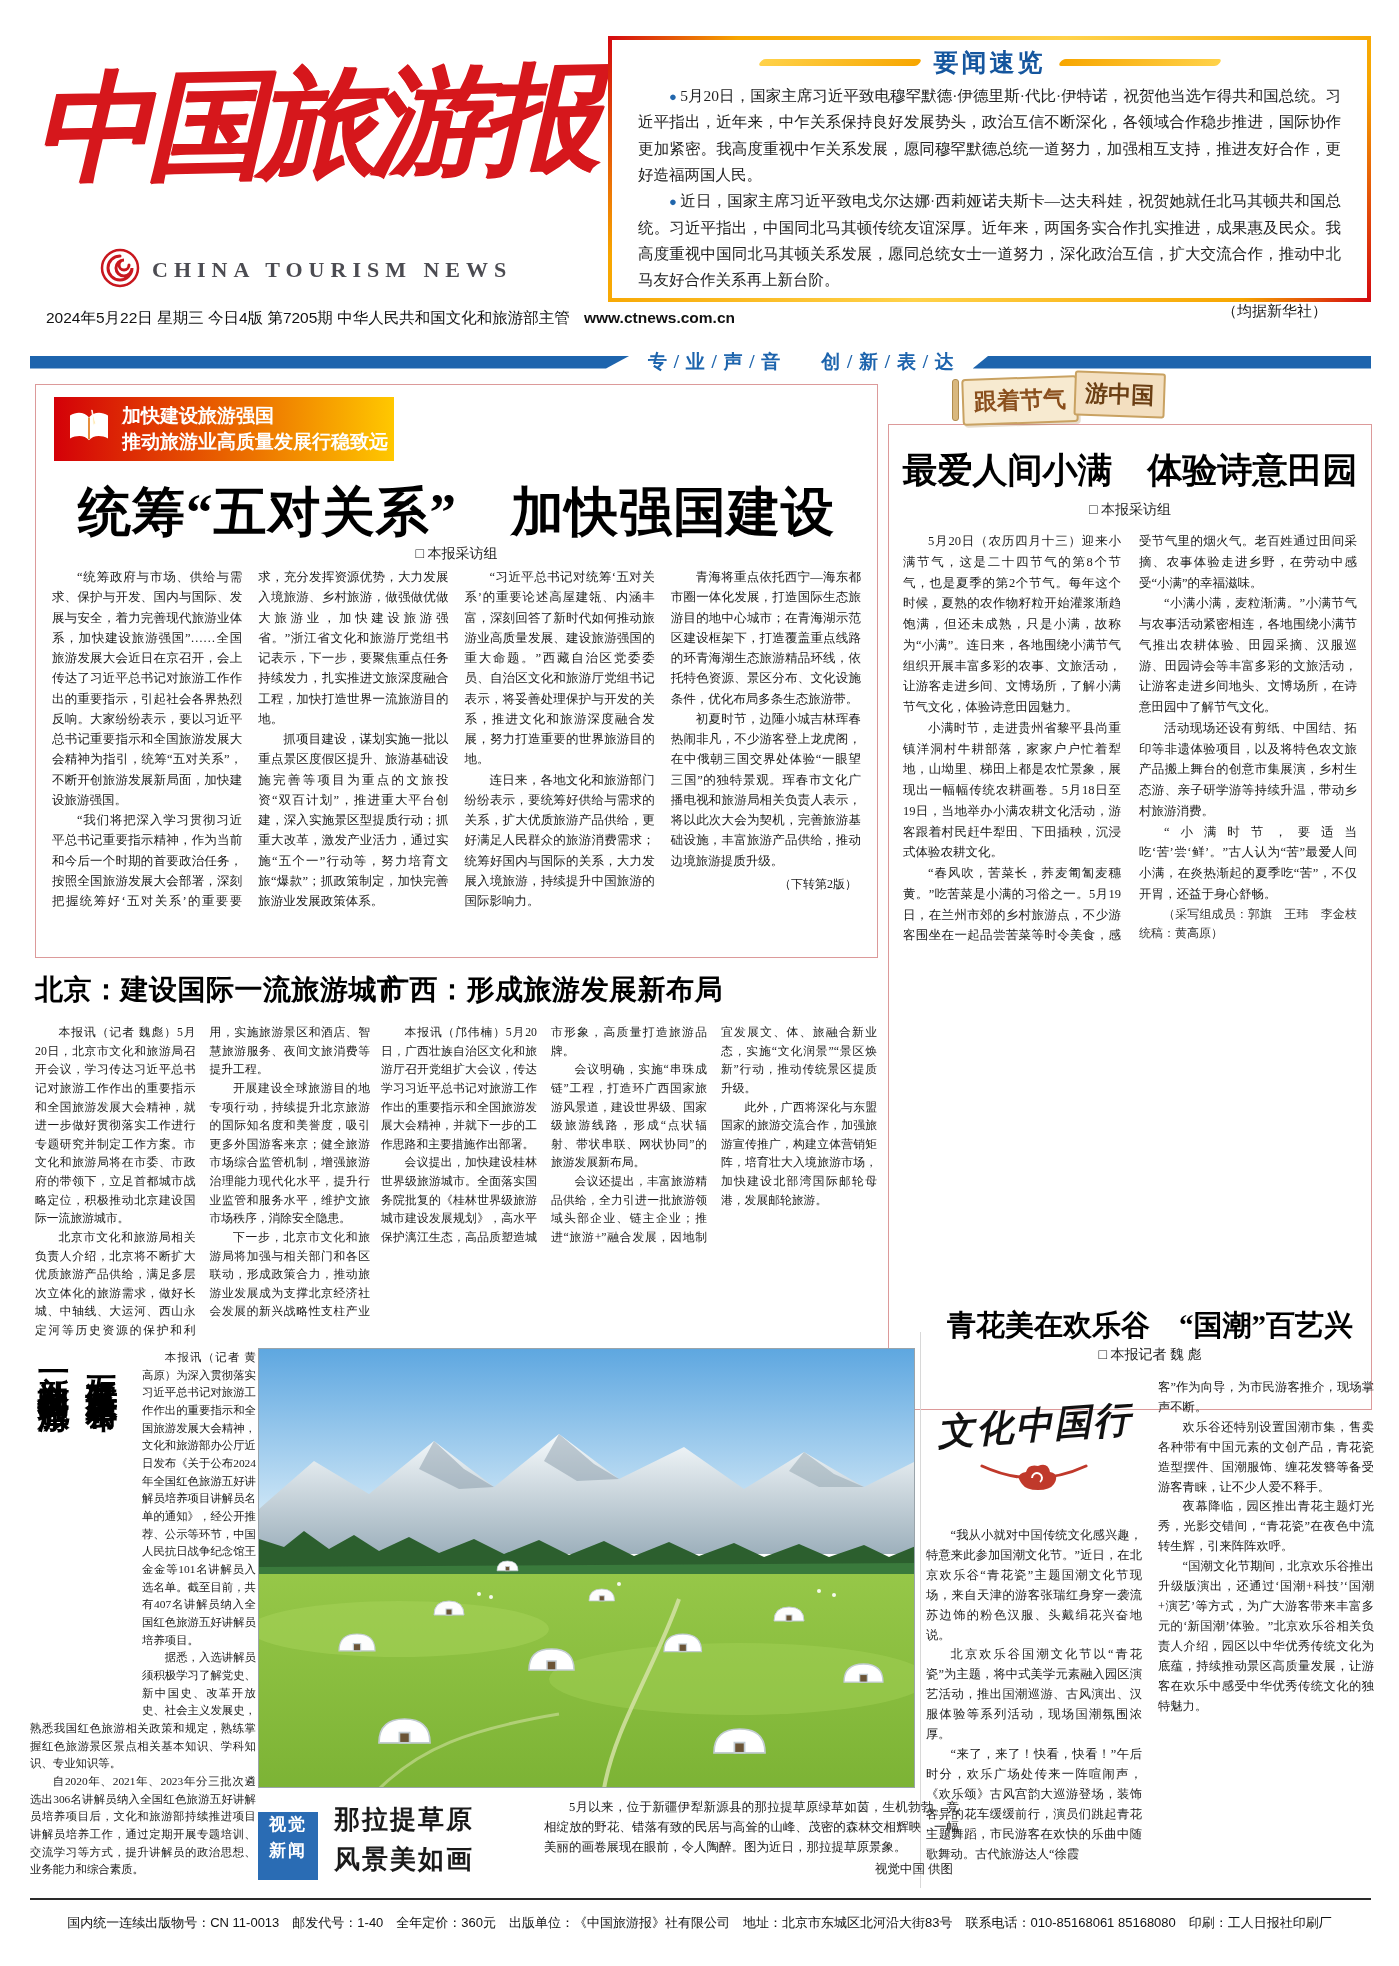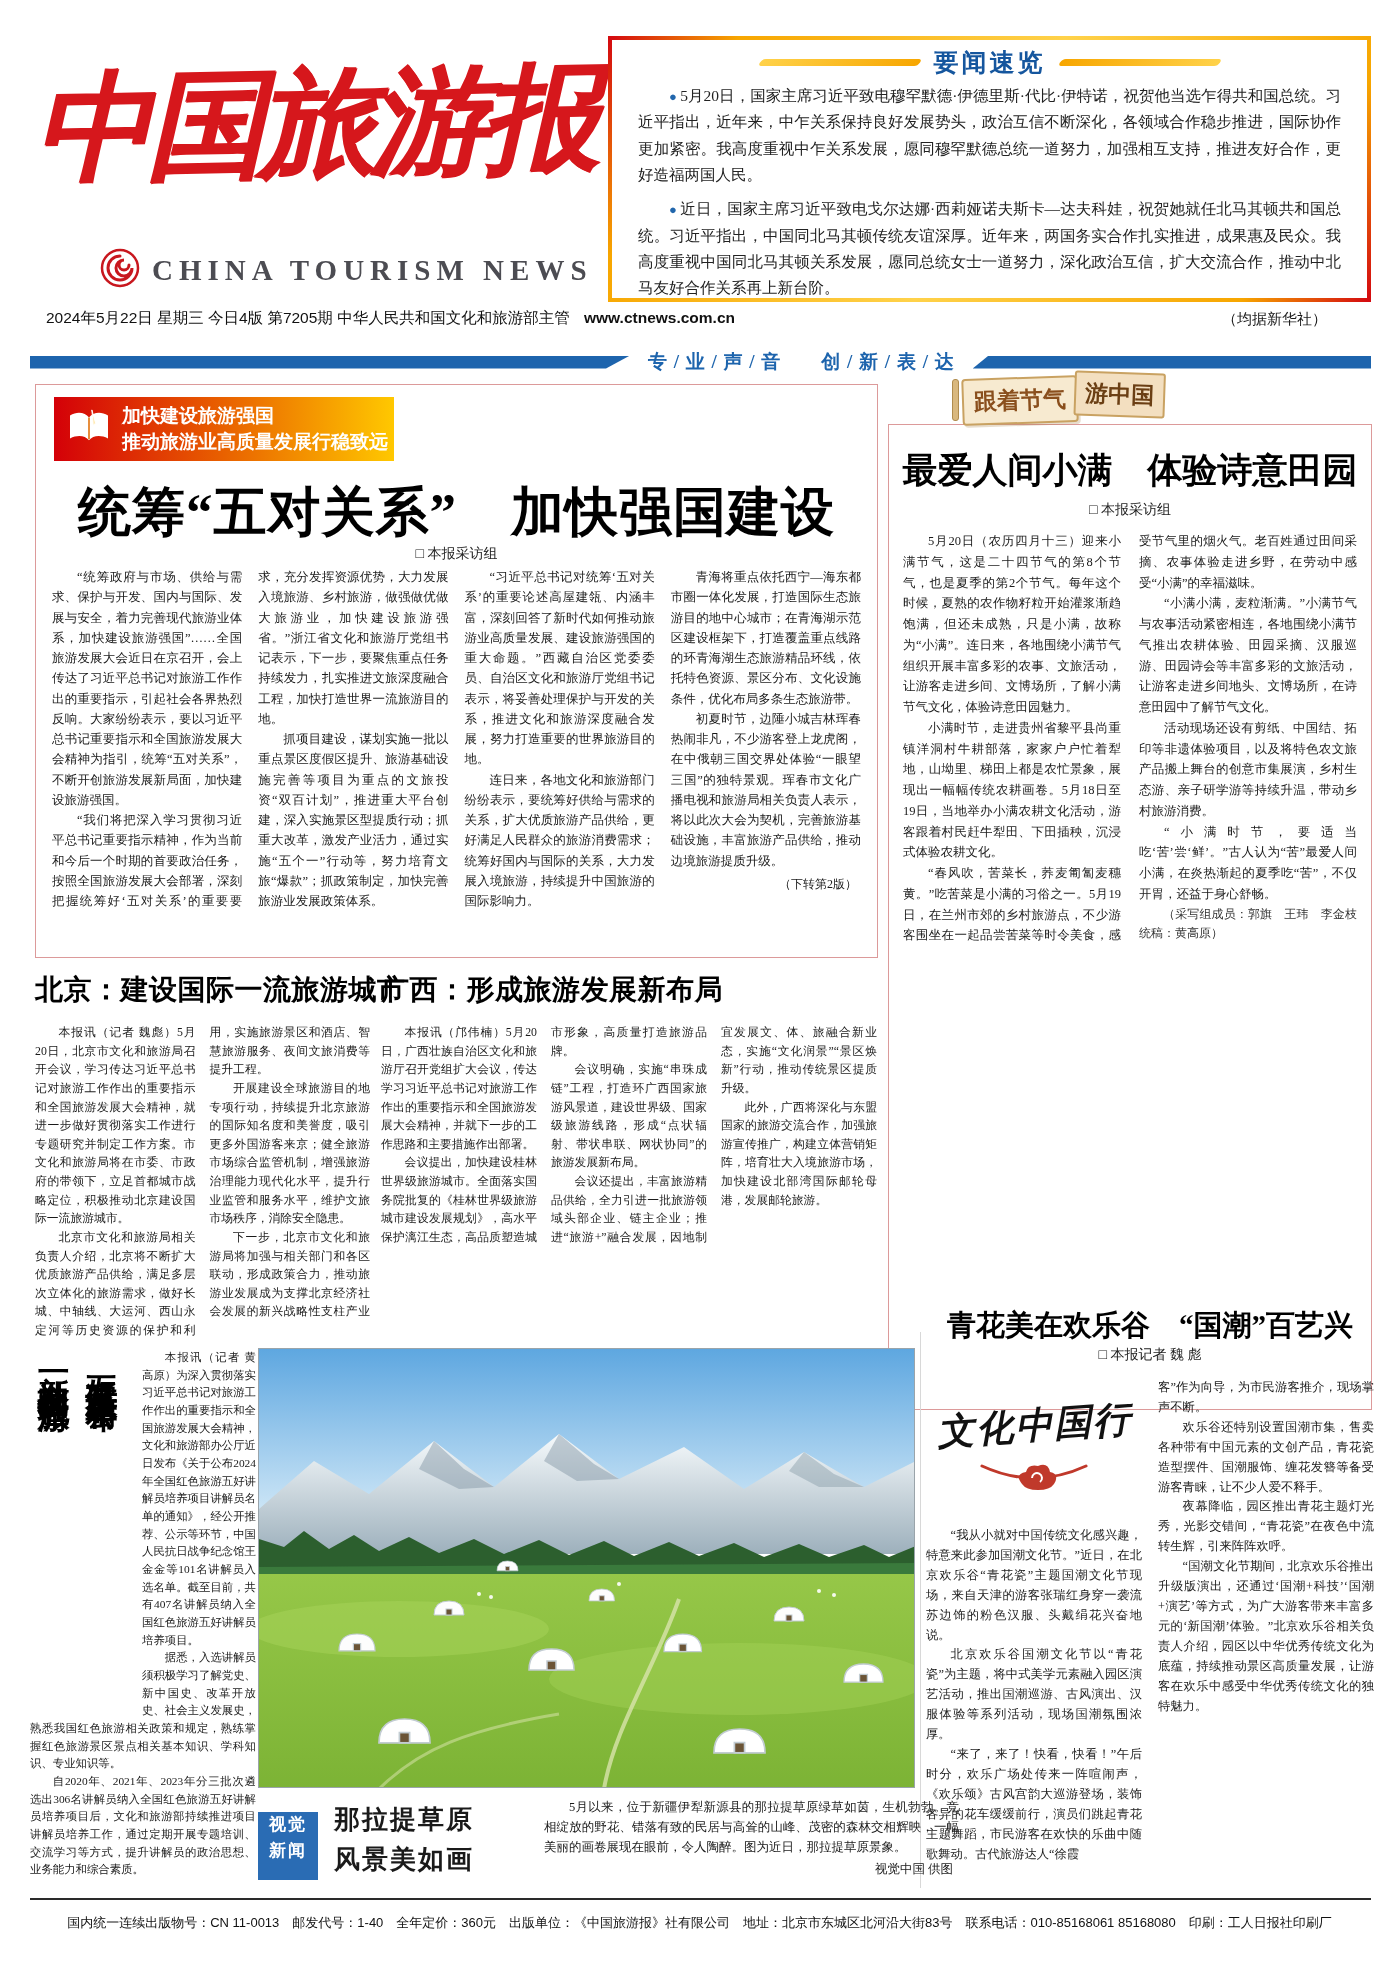--- a/index.html
+++ b/index.html
@@ -14,21 +14,21 @@
     position:absolute; left:34px; top:30px; width:575px; height:215px;
     font-size:118px; font-weight:bold; font-style:italic; color:#d6171c;
     letter-spacing:-6px; line-height:1.6; transform:rotate(-1.2deg);
     white-space:nowrap; text-shadow:1px 1px 0 #d6171c;
   }
   .masthead-sub{
     position:absolute; left:100px; top:248px; display:flex; align-items:center; gap:12px;
   }
   .phoenix{ width:40px; height:40px; }
   .mast-en{
-    font-size:29px; font-weight:bold; color:#4c4c52; letter-spacing:6px;
+    font-size:22px; font-weight:bold; color:#4c4c52; letter-spacing:6px;
     font-family:"Liberation Serif","DejaVu Serif",serif; white-space:nowrap;
   }
   .dateline{
     position:absolute; left:46px; top:308px; width:660px;
     font-family:"Liberation Sans","DejaVu Sans",sans-serif;
     font-size:15.5px; color:#111; white-space:nowrap;
   }
   .dateline .site{ font-weight:bold; margin-left:10px; }
   
   .brief-box{
@@ -39,21 +39,21 @@
   }
   .brief-head{ display:flex; align-items:center; justify-content:center; gap:14px; margin-bottom:4px; }
   .swoosh{ width:160px; height:7px; border-radius:4px;
     background:linear-gradient(90deg,#ffd24a,#f7a600); transform:skewX(-35deg); }
   .swoosh.r{ background:linear-gradient(90deg,#f7a600,#ffd24a); }
   .brief-title{ font-size:25px; font-weight:bold; color:#15569e; letter-spacing:3px; white-space:nowrap; }
   .brief-item{
     font-size:15.5px; line-height:1.7; text-align:justify; text-indent:2em; color:#222;
   }
   .brief-item::before{ content:"● "; color:#2166ac; font-size:13px; }
-  .brief-item + .brief-item{ margin-top:8px; }
+  .brief-item + .brief-item{ }
   .brief-credit{ text-align:right; font-size:15px; padding-right:14px; margin-top:8px; }
   
   .divider{ position:absolute; left:30px; top:351px; width:1341px; height:22px;
     display:flex; align-items:center; }
   .divider .bar{ height:13px; background:#1d64ad; }
   .divider .bar.l{ width:600px; clip-path:polygon(0 0,100% 0,96% 100%,0 100%); }
   .divider .bar.r{ flex:1; clip-path:polygon(4% 0,100% 0,100% 100%,0 100%); }
   .divider .slogan{
     padding:0 18px; font-size:19px; font-weight:bold; color:#1d64ad;
     white-space:nowrap; letter-spacing:1px;

